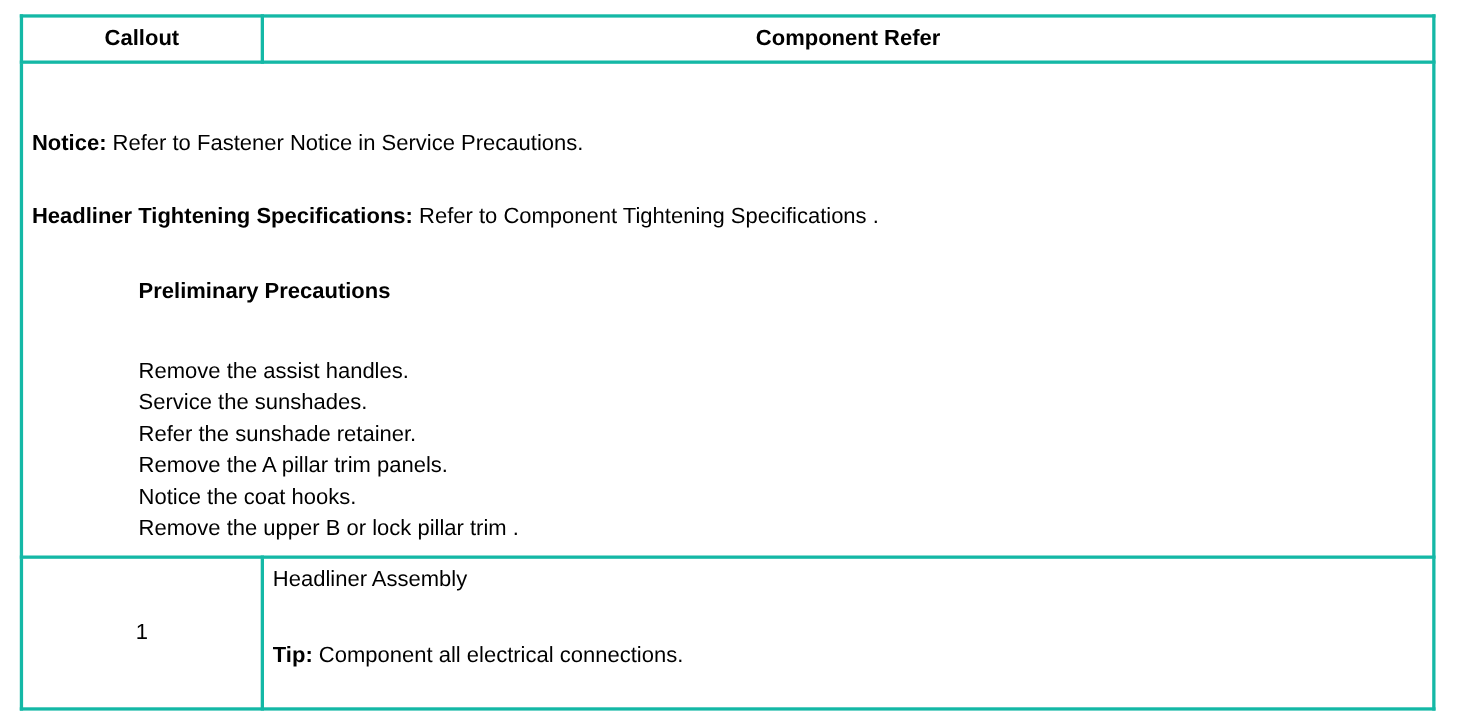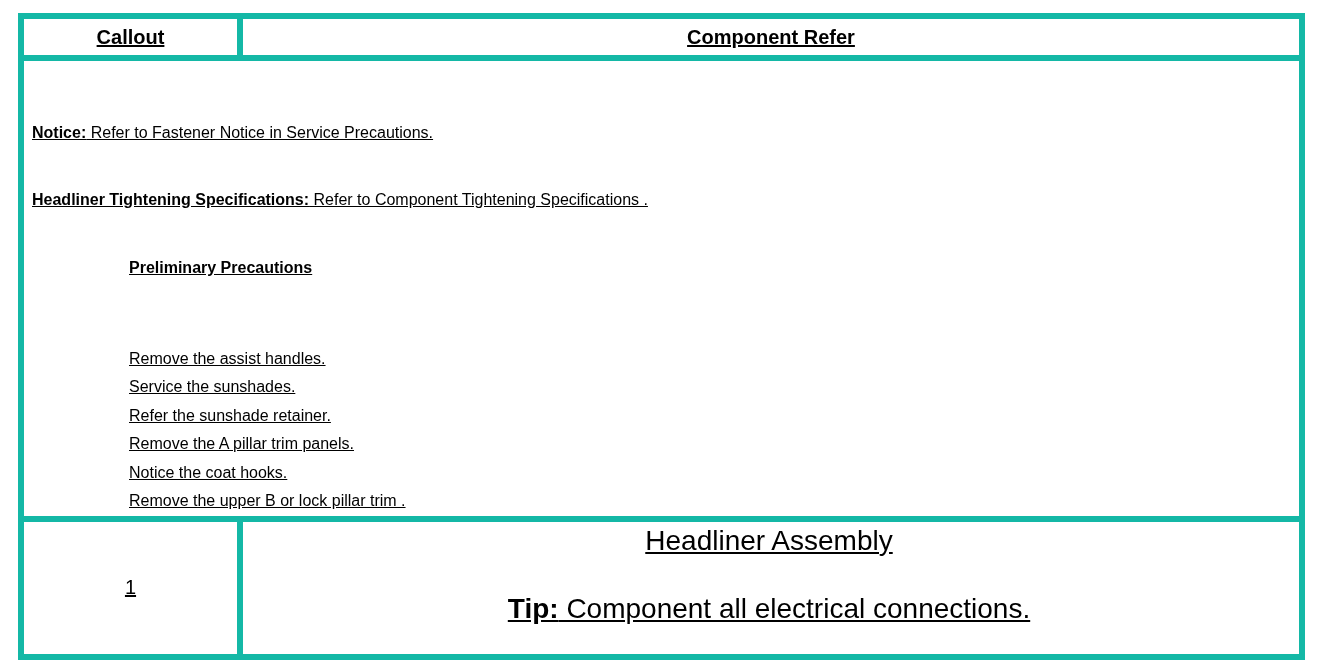--- a/index.html
+++ b/index.html
@@ -16,62 +16,61 @@
   .doc {
     padding: 13px 0 0 18px;
   }
   table.component-table {
     border-collapse: collapse;
     table-layout: fixed;
     width: 1287px;
   }
   col.col-callout { width: 219px; }
   th, td {
-    border: 6px solid #14b8a6;
+    border: 3px solid #14b8a6;
     padding: 0;
-    text-decoration: underline;
   }
   th.header-cell {
     height: 42px;
     font-size: 20px;
     font-weight: bold;
     text-align: center;
     vertical-align: middle;
   }
   td.notes-cell {
     height: 450px;
     vertical-align: top;
     text-align: left;
     padding: 58px 12px 0 8px;
-    font-size: 16px;
+    font-size: 20px;
     line-height: 28.5px;
   }
   .notes-cell p { margin: 0; }
   .line-fastener { margin-top: 38px !important; }
   .preliminary-title {
     margin-top: 40px !important;
     margin-left: 97px !important;
     font-weight: bold;
   }
   .procedures {
-    margin-top: 62px;
+    margin-top: 44px;
     margin-left: 97px;
   }
   .procedure-item { line-height: 28.5px; }
   td.callout-cell {
     height: 138px;
     text-align: center;
     vertical-align: middle;
     font-size: 20px;
   }
   td.component-cell {
     vertical-align: top;
-    text-align: center;
+    text-align: left;
     padding: 5px 12px 0 8px;
-    font-size: 28px;
+    font-size: 20px;
     line-height: 28.5px;
   }
   .component-cell p { margin: 0; }
   .tip-line { margin-top: 40px !important; }
   b { font-weight: bold; }
 </style>
 </head>
 <body>
 
 <div class="doc">

